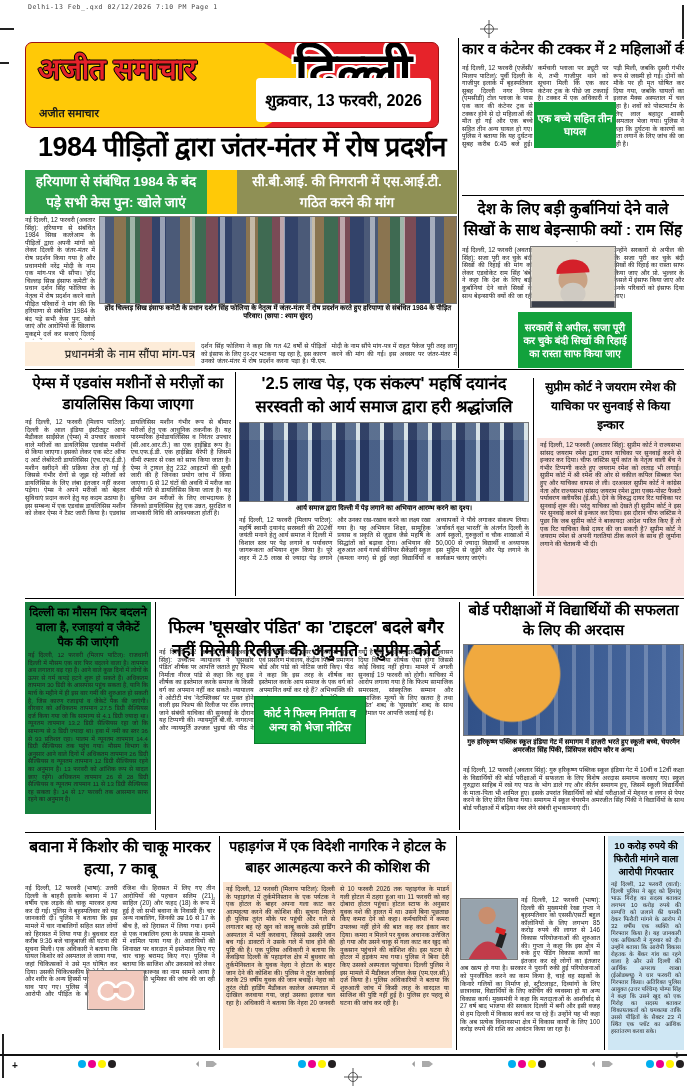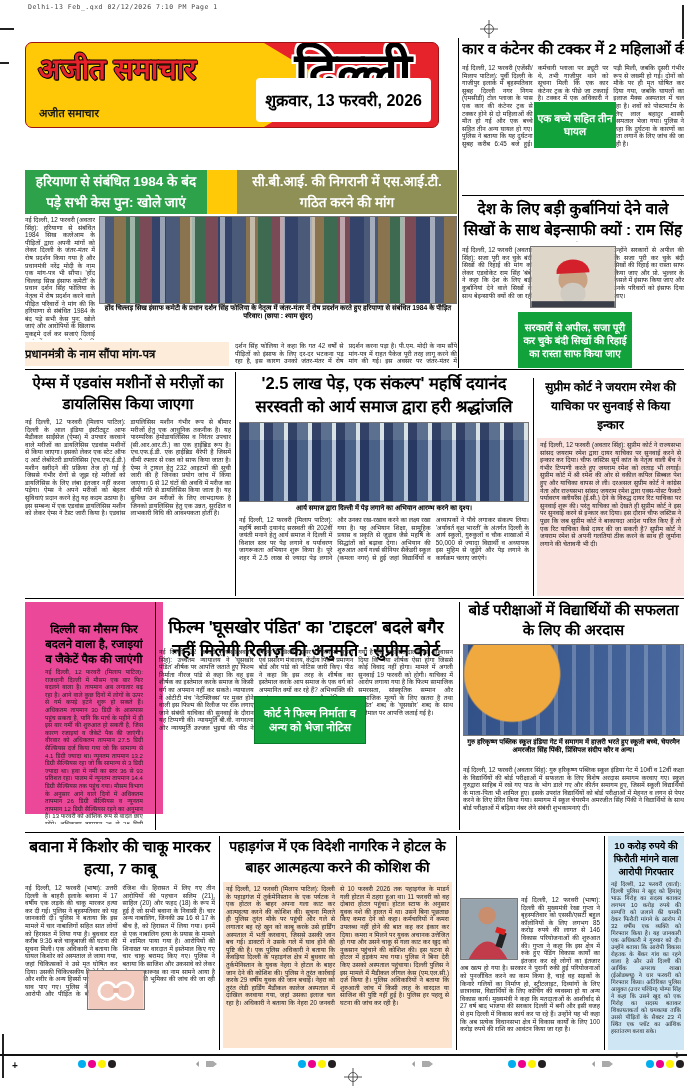--- a/index.html
+++ b/index.html
@@ -36,21 +36,21 @@
   .kick-l{left:0;width:182px;background:#2ea14b;}
   .kick-r{left:212px;width:220px;background:#8f9055;}
   .lead-mid{left:25px;top:216px;width:432px;height:124px;display:flex;}
   .lede-col{width:70px;flex:none;}
   .lead-fig{flex:1;margin-left:4px;}
   .photo-protest{height:88px;background:
      repeating-linear-gradient(90deg, rgba(255,255,255,.5) 0 5px, rgba(255,255,255,0) 5px 30px),
      repeating-linear-gradient(90deg,#4b5a78 0 14px,#8a7450 14px 26px,#3f6a52 26px 40px,#7a4b56 40px 52px,#33436a 52px 66px),
      linear-gradient(#c9d4e4,#8c98ac);}
   .lead-bottom{left:25px;top:342px;width:432px;height:24px;display:flex;gap:6px;}
-  .crosshead{width:204px;flex:none;background:#fdecd9;font-size:11.5px;font-weight:700;text-align:left;line-height:24px;overflow:hidden;white-space:nowrap;}
+  .crosshead{width:170px;flex:none;background:#fdecd9;font-size:11.5px;font-weight:400;text-align:right;line-height:24px;overflow:hidden;white-space:nowrap;}
   .lead-bottom .body-txt{flex:1;height:24px;}
   
   .car-hl{left:462px;top:36px;width:222px;height:26px;font-size:15px;line-height:25px;white-space:nowrap;}
   .car-body{left:462px;top:64px;width:222px;height:128px;position:absolute;}
   .car-box{position:absolute;left:72px;top:38px;width:78px;height:42px;font-size:10.5px;line-height:13px;}
   .sikh-hl{left:462px;top:198px;width:222px;height:44px;font-size:15.5px;line-height:21px;}
   .sikh-body{left:462px;top:246px;width:222px;height:126px;position:absolute;}
   .sikh-photo{position:absolute;left:68px;top:0;width:86px;height:62px;}
   .sikh-box{position:absolute;left:56px;top:66px;width:110px;height:52px;font-size:10px;line-height:13px;}
   
@@ -58,21 +58,21 @@
   .aiims-body{left:25px;top:418px;width:206px;height:178px;}
   .trees-hl{left:239px;top:372px;width:290px;height:48px;font-size:16.5px;line-height:23px;}
   .trees-photo{left:239px;top:422px;width:290px;height:80px;background:
      repeating-linear-gradient(90deg, rgba(18,35,80,.85) 0 9px, rgba(45,70,115,.75) 9px 20px, rgba(205,218,230,.55) 20px 24px),
      linear-gradient(#e8efe8 0 22%, #9fb0c6 22% 100%);}
   .trees-cap{left:239px;top:504px;width:290px;height:10px;}
   .trees-body{left:239px;top:516px;width:290px;height:80px;}
   .jairam-hl{left:537px;top:378px;width:147px;height:58px;font-size:12px;line-height:19px;}
   .jairam-body{left:537px;top:438px;width:147px;height:158px;background:#fbe4e0;padding:3px;box-sizing:border-box;}
   
-  .weather{left:25px;top:602px;width:138px;height:212px;background:#ec4899;padding:20px;box-sizing:border-box;}
+  .weather{left:25px;top:602px;width:126px;height:212px;background:#15803d;padding:3px;box-sizing:border-box;}
   .weather .hl{font-size:11.5px;line-height:15px;height:46px;}
   .weather .body-txt{height:156px;font-size:6.1px;}
   .film-hl{left:159px;top:600px;width:294px;height:46px;font-size:17px;line-height:23px;margin-top:16px;}
   .film-body{left:159px;top:648px;width:294px;height:178px;position:absolute;}
   .film-box{position:absolute;left:95px;top:48px;width:106px;height:42px;font-size:11px;line-height:14px;border:1px solid #0a7c2c;}
   .board-hl{left:463px;top:600px;width:221px;height:42px;font-size:15px;line-height:20px;}
   .board-photo{left:463px;top:644px;width:221px;height:92px;background:
      radial-gradient(circle at 22% 32%, #f0a93f 0 26%, rgba(0,0,0,0) 27%),
      repeating-linear-gradient(90deg, rgba(255,255,255,.22) 0 4px, transparent 4px 18px),
      linear-gradient(100deg,#2f4f86,#4a6aa0);}
@@ -125,20 +125,21 @@
   <div class="abs plus" style="left:674px;top:1050px;">+</div>
 
   <div class="abs masthead">
     <div class="mast-yellow"></div>
     <div class="brand">अजीत समाचार</div>
     <div class="brand-caption">अजीत समाचार</div>
     <div class="mast-title">दिल्ली</div>
     <div class="mast-date">शुक्रवार, 13 फरवरी, 2026</div>
   </div>
 
+  <div class="abs hl lead-hl">1984 पीड़ितों द्वारा जंतर-मंतर में रोष प्रदर्शन</div>
   <div class="abs kick-strip">
     <div class="kick kick-l">हरियाणा से संबंधित 1984 के बंद पड़े सभी केस पुन: खोले जाएं</div>
     <div class="kick kick-r">सी.बी.आई. की निगरानी में एस.आई.टी. गठित करने की मांग</div>
   </div>
   <div class="abs lead-mid">
     <div class="lede-col body-txt">नई दिल्ली, 12 फरवरी (अवतार सिंह): हरियाणा से संबंधित 1984 सिख कत्लेआम के पीड़ितों द्वारा अपनी मांगों को लेकर दिल्ली के जंतर-मंतर में रोष प्रदर्शन किया गया है और प्रधानमंत्री नरेंद्र मोदी के नाम एक मांग-पत्र भी सौंपा। 'होंद चिल्लड़ सिख इंसाफ कमेटी' के प्रधान दर्शन सिंह फोलिया के नेतृत्व में रोष प्रदर्शन करने वाले पीड़ित परिवारों ने मांग की कि हरियाणा से संबंधित 1984 के बंद पड़े सभी केस पुन: खोले जाएं और आरोपियों के खिलाफ मुकद्दमे दर्ज कर सजाएं दिलाई जाएं। केंद्र सरकार से अपील की गई कि सी.बी.आई. की निगरानी में विशेष जांच टीम (एस.आई.टी.) गठित की जाए।</div>
     <figure class="lead-fig" style="margin:0 0 0 4px;">
       <div class="photo photo-protest"></div>
       <figcaption class="cap">होंद चिल्लड़ सिख इंसाफ कमेटी के प्रधान दर्शन सिंह फोलिया के नेतृत्व में जंतर-मंतर में रोष प्रदर्शन करते हुए हरियाणा से संबंधित 1984 के पीड़ित परिवार। (छाया : श्याम सुंदर)</figcaption>
     </figure>

